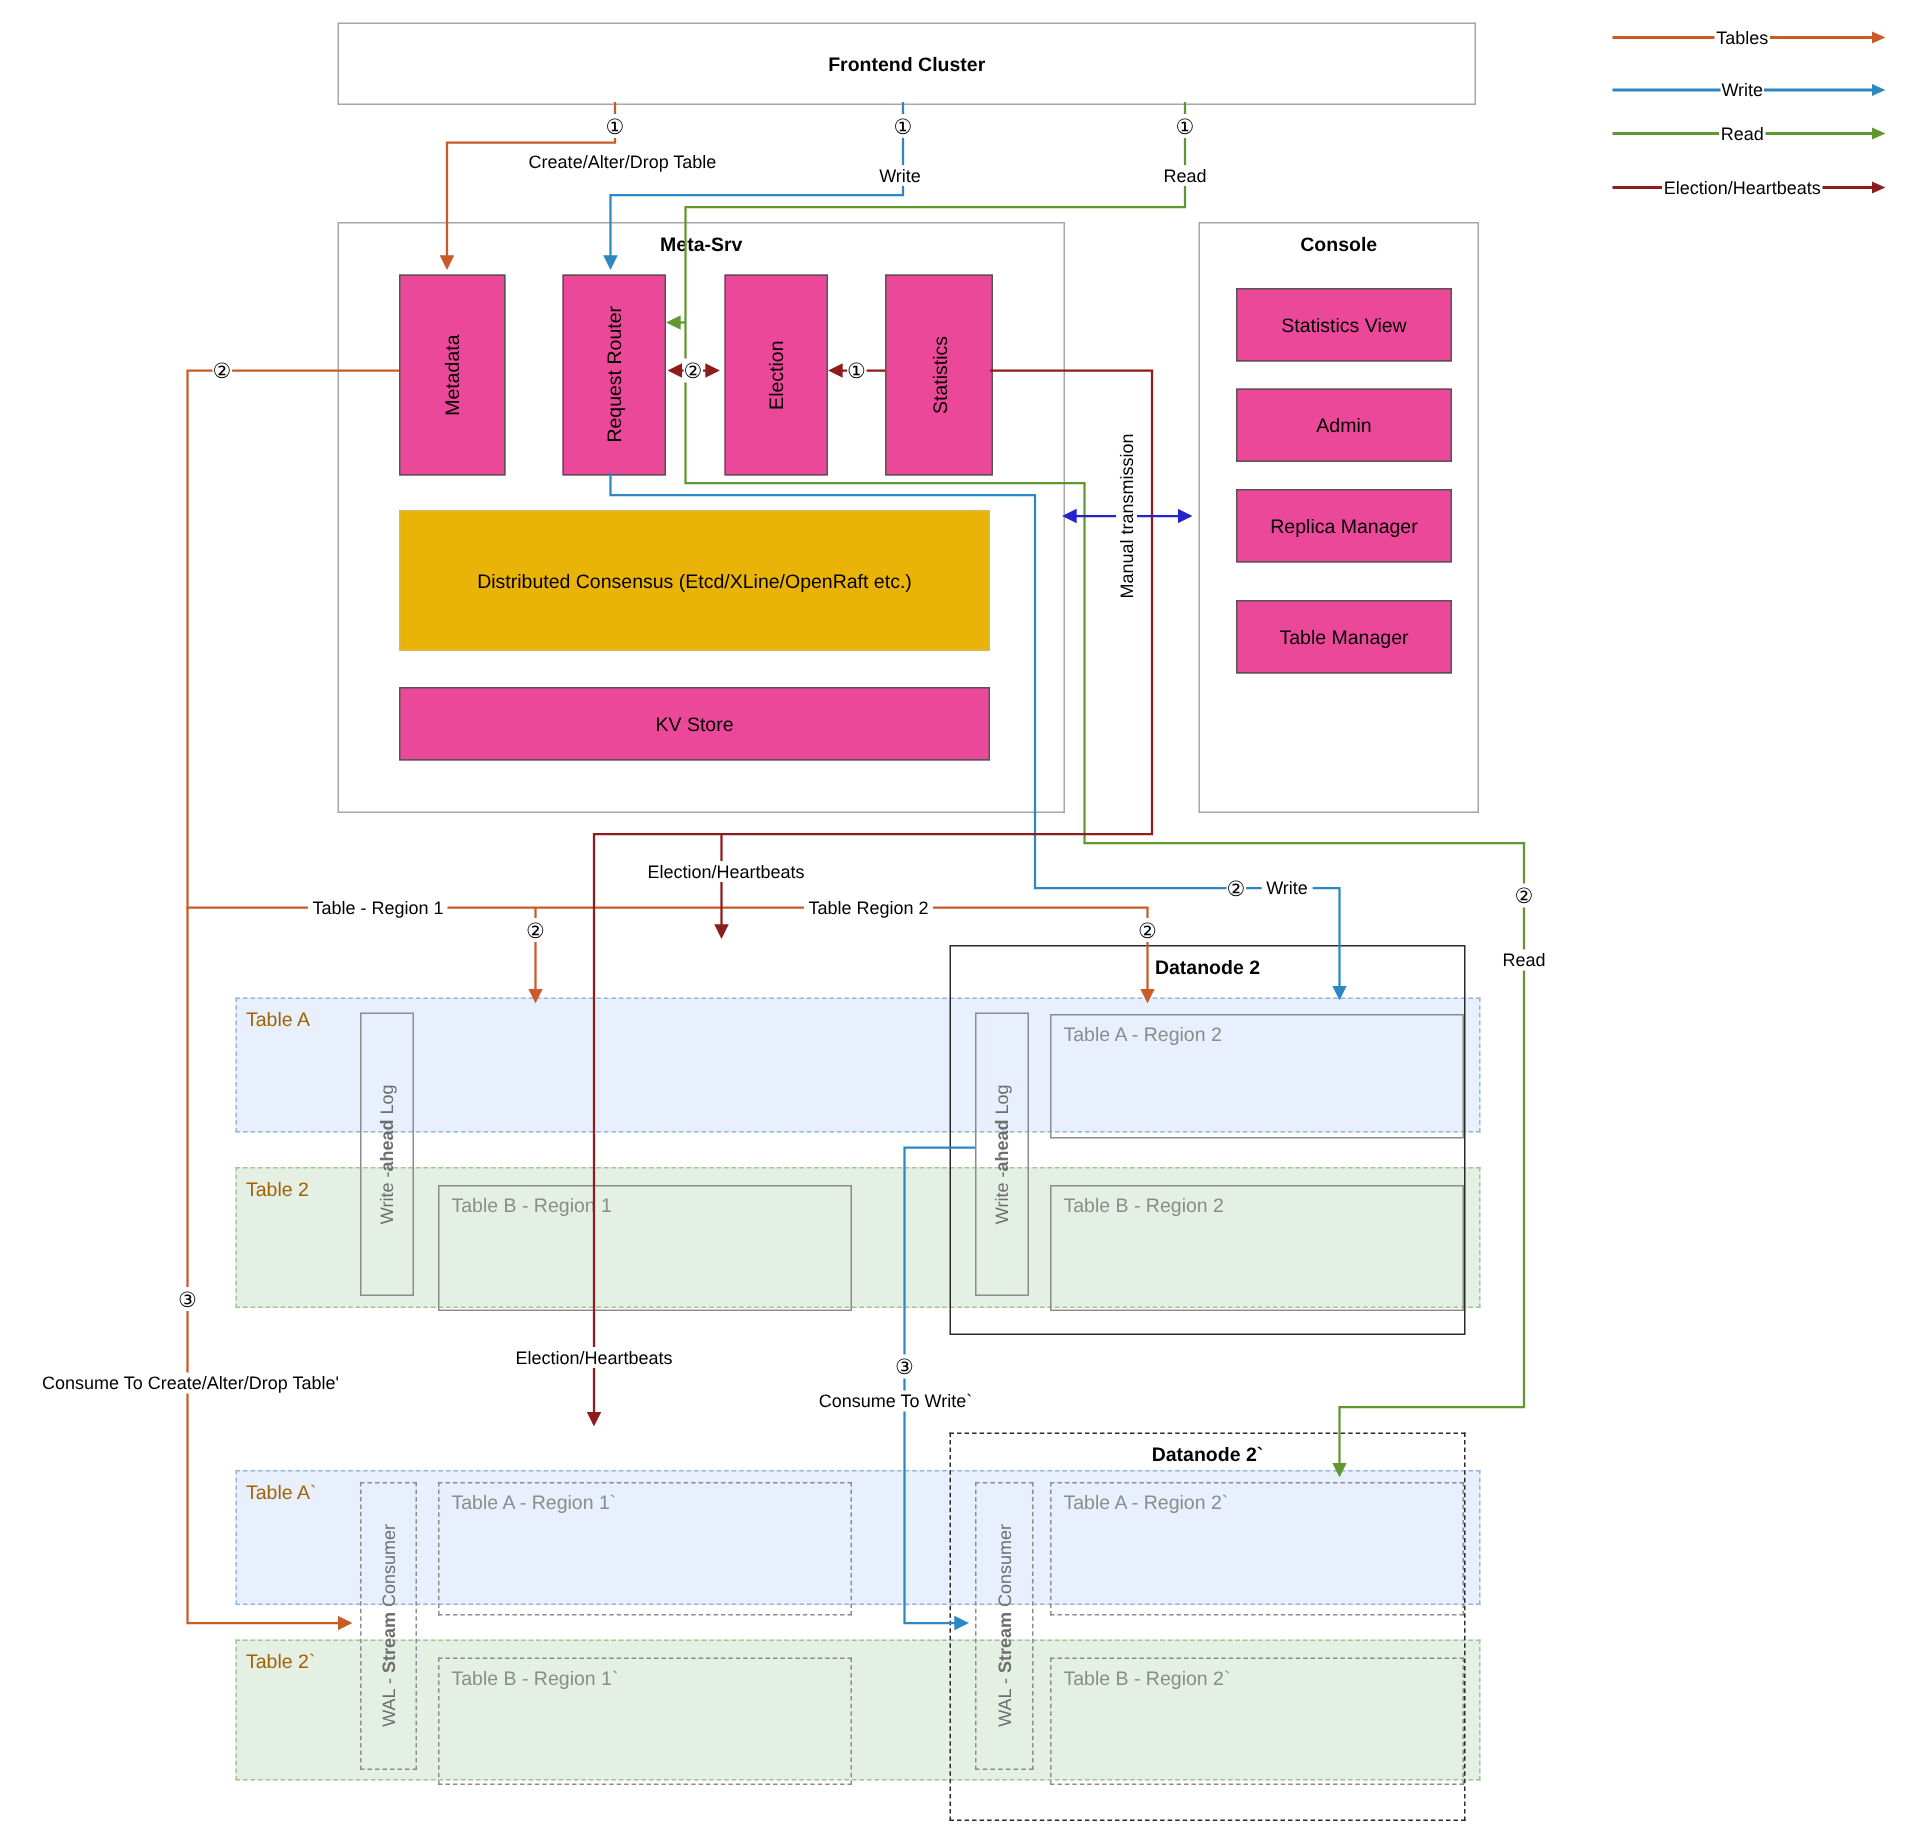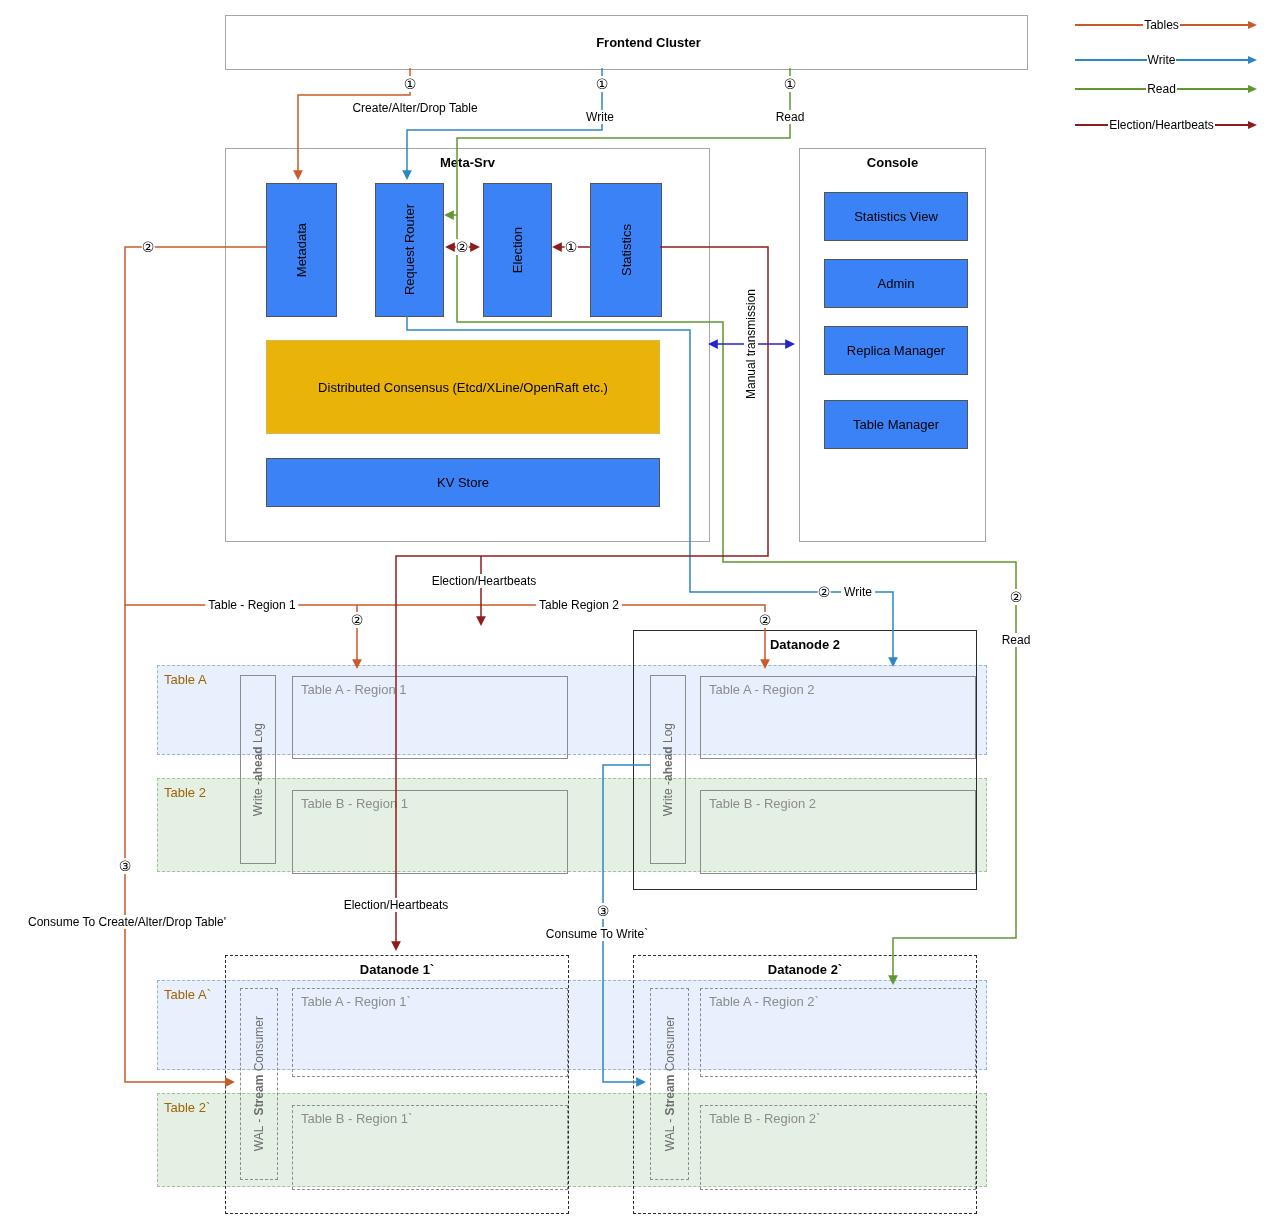--- a/index.html
+++ b/index.html
@@ -1,19 +1,19 @@
 <!DOCTYPE html>
 <html><head>
 <meta charset="utf-8">
 <style>
   html,body{margin:0;padding:0;background:#fff;}
   #canvas{position:relative;width:1280px;height:1230px;background:#fff;
     font-family:"Liberation Sans","DejaVu Sans",sans-serif;color:#000;overflow:hidden;}
   .obox{position:absolute;border:1px solid #A6A6A6;background:transparent;z-index:1;}
-  .ibox{position:absolute;border:1px solid #545454;background:#3b82f6;z-index:2;}
+  .ibox{position:absolute;border:1px solid #545454;background:#ec4899;z-index:2;}
   .flexc{display:flex;align-items:center;justify-content:center;text-align:center;}
   .b13{font-weight:bold;font-size:13px;}
   .f13{font-size:13px;}
   .ttop{position:absolute;top:6px;left:0;right:0;text-align:center;font-weight:bold;font-size:13px;}
   .vtext{writing-mode:vertical-rl;transform:rotate(180deg);white-space:nowrap;font-size:13px;}
   .band{position:absolute;border:1px dashed;z-index:0;}
   .bandlab{position:absolute;top:6px;left:6px;font-size:13px;color:#a16207;}
   .dn{position:absolute;border:1px solid #2B2B2B;background:transparent;z-index:1;}
   .dn.dashed{border-style:dashed;}
   .region{position:absolute;border:1px solid #8C8C8C;color:#8C8C8C;font-size:13px;
@@ -48,50 +48,46 @@
   <div class="band" style="left:157px;top:980px;width:828px;height:88px;background:rgba(218,232,251,0.65);border-color:#99B3D9;">
     <span class="bandlab">Table A`</span>
   </div>
   <div class="band" style="left:157px;top:1093px;width:828px;height:92px;background:rgba(213,232,212,0.65);border-color:#A0C493;">
     <span class="bandlab">Table 2`</span>
   </div>
 
   <div class="dn" style="left:633px;top:630px;width:342px;height:258px;">
     <span class="ttop">Datanode 2</span>
   </div>
-  <div class="dn dashed" style="left:225px;top:955px;width:342px;height:257px;">
-    <span class="ttop">Datanode 1`</span>
-  </div>
   <div class="dn dashed" style="left:633px;top:955px;width:342px;height:257px;">
     <span class="ttop">Datanode 2`</span>
   </div>
 
   <div class="wal" style="left:240px;top:675px;width:34px;height:187px;">
     <span class="vtext"><span>Write -</span><b>ahead</b><span> Log</span></span>
   </div>
   <div class="wal" style="left:650px;top:675px;width:34px;height:187px;">
     <span class="vtext"><span>Write -</span><b>ahead</b><span> Log</span></span>
   </div>
   <div class="wal dashed" style="left:240px;top:988px;width:36px;height:190px;">
     <span class="vtext"><span>WAL - </span><b>Stream</b><span> Consumer</span></span>
   </div>
   <div class="wal dashed" style="left:650px;top:988px;width:37px;height:190px;">
     <span class="vtext"><span>WAL - </span><b>Stream</b><span> Consumer</span></span>
   </div>
 
-  <div class="region" style="left:292px;top:676px;width:258px;height:71px;"><span>Table A - Region 1</span></div>
   <div class="region" style="left:292px;top:790px;width:258px;height:72px;"><span>Table B - Region 1</span></div>
   <div class="region" style="left:700px;top:676px;width:258px;height:71px;"><span>Table A - Region 2</span></div>
   <div class="region" style="left:700px;top:790px;width:258px;height:72px;"><span>Table B - Region 2</span></div>
   <div class="region dashed" style="left:292px;top:988px;width:258px;height:77px;"><span>Table A - Region 1`</span></div>
   <div class="region dashed" style="left:292px;top:1105px;width:258px;height:73px;"><span>Table B - Region 1`</span></div>
   <div class="region dashed" style="left:700px;top:988px;width:258px;height:77px;"><span>Table A - Region 2`</span></div>
   <div class="region dashed" style="left:700px;top:1105px;width:258px;height:73px;"><span>Table B - Region 2`</span></div>
 
-  <div class="obox flexc" style="left:225px;top:15px;width:757px;height:53px;padding-left:44px;">
+  <div class="obox flexc" style="left:225px;top:15px;width:757px;height:53px;">
     <span class="b13">Frontend Cluster</span>
   </div>
 
   <div class="obox" style="left:225px;top:148px;width:483px;height:392px;">
     <span class="ttop">Meta-Srv</span>
   </div>
   <div class="ibox flexc" style="left:266px;top:183px;width:69px;height:132px;">
     <span class="vtext">Metadata</span>
   </div>
   <div class="ibox flexc" style="left:375px;top:183px;width:67px;height:132px;">

